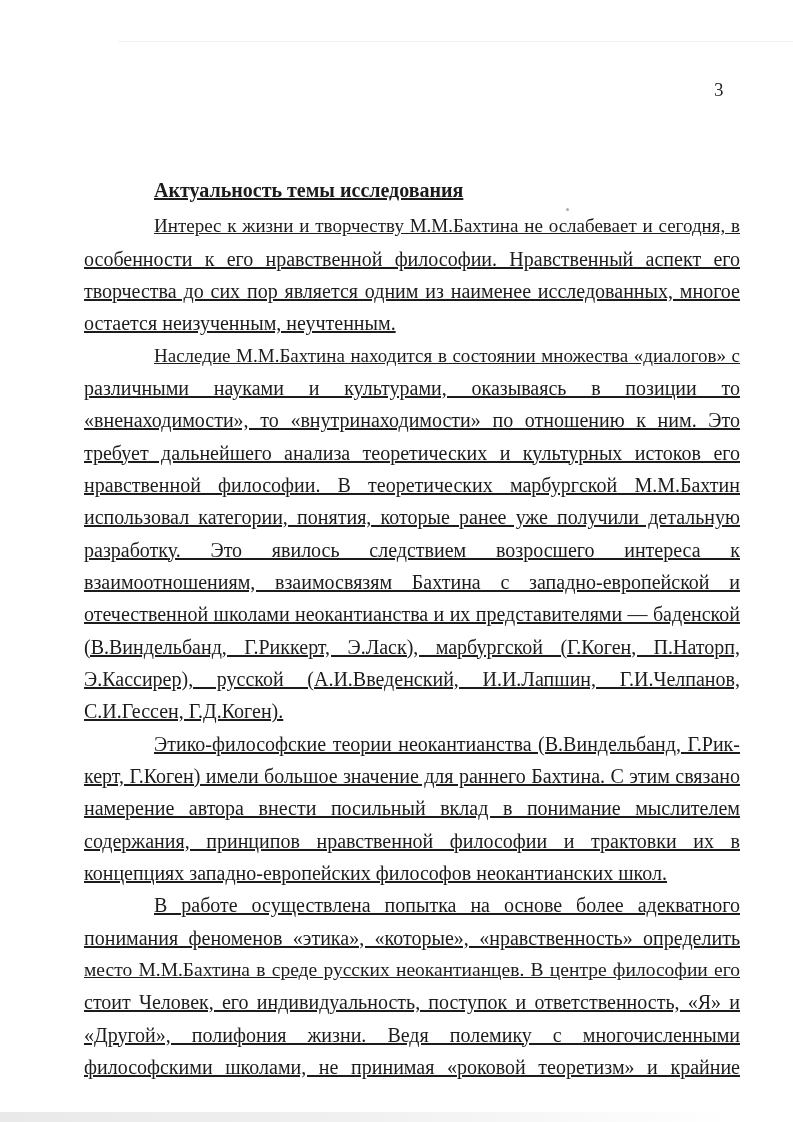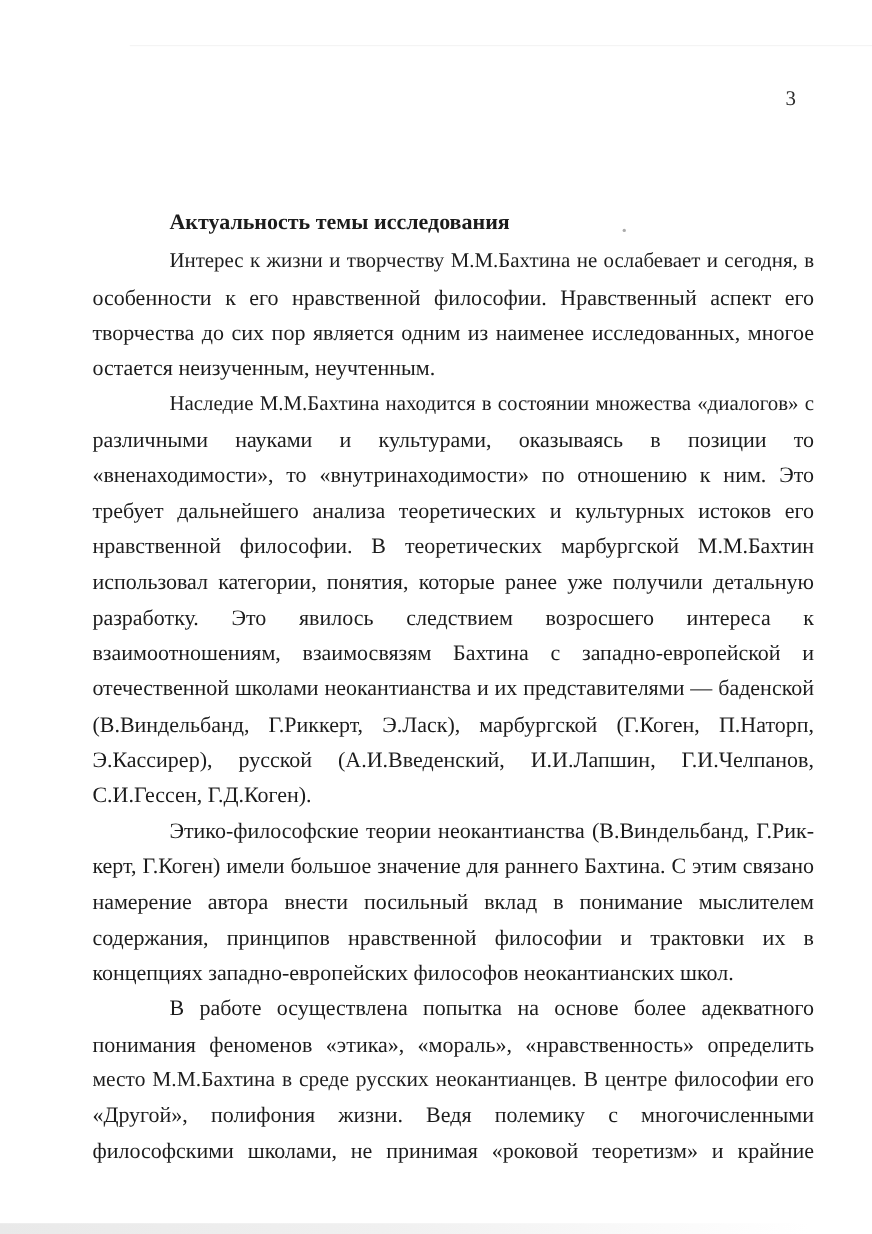--- a/index.html
+++ b/index.html
@@ -23,21 +23,21 @@
     position:absolute;left:714px;top:80px;
     font-size:19px;line-height:1;color:#2a2a2a;
   }
   .doc-title{
     position:absolute;left:439px;top:117px;
     transform:translateX(-50%);
     font-size:26px;font-weight:700;letter-spacing:1px;
     line-height:1;white-space:nowrap;
   }
   .content{
-    position:absolute;left:84px;top:186px;width:656px;
+    position:absolute;left:84px;top:174px;width:656px;text-decoration:underline;
   }
   .line{
     height:32.33px;line-height:32.33px;
     font-size:20px;
     text-align:justify;
     -moz-text-align-last:justify;
     text-align-last:justify;
     overflow:visible;
   }
   .line.indent{padding-left:70px;}
@@ -100,22 +100,23 @@
         </div>
         <div class="paragraph">
           <div class="line indent" style="">Этико-философские теории неокантианства (В.Виндельбанд, Г.Рик-</div>
           <div class="line" style="">керт, Г.Коген) имели большое значение для раннего Бахтина. С этим связано</div>
           <div class="line" style="">намерение автора внести посильный вклад в понимание мыслителем</div>
           <div class="line" style="">содержания, принципов нравственной философии и трактовки их в</div>
           <div class="line para-end" style="">концепциях западно-европейских философов неокантианских школ.</div>
         </div>
         <div class="paragraph">
           <div class="line indent" style="">В работе осуществлена попытка на основе более адекватного</div>
-          <div class="line" style="">понимания феноменов «этика», «мораль», «нравственность» определить</div>
+          <div class="line" style="">понимания феноменов «этика», «которые», «нравственность» определить</div>
           <div class="line" style="font-size: 19.5px;">место М.М.Бахтина в среде русских неокантианцев. В центре философии его</div>
+          <div class="line" style="">стоит Человек, его индивидуальность, поступок и ответственность, «Я» и</div>
           <div class="line" style="">«Другой», полифония жизни. Ведя полемику с многочисленными</div>
           <div class="line" style="">философскими школами, не принимая «роковой теоретизм» и крайние</div>
         </div>
       </div>
   </div>
 
   <div class="speck"></div>
   <div class="shade-bottom"></div>
 </div>
 

